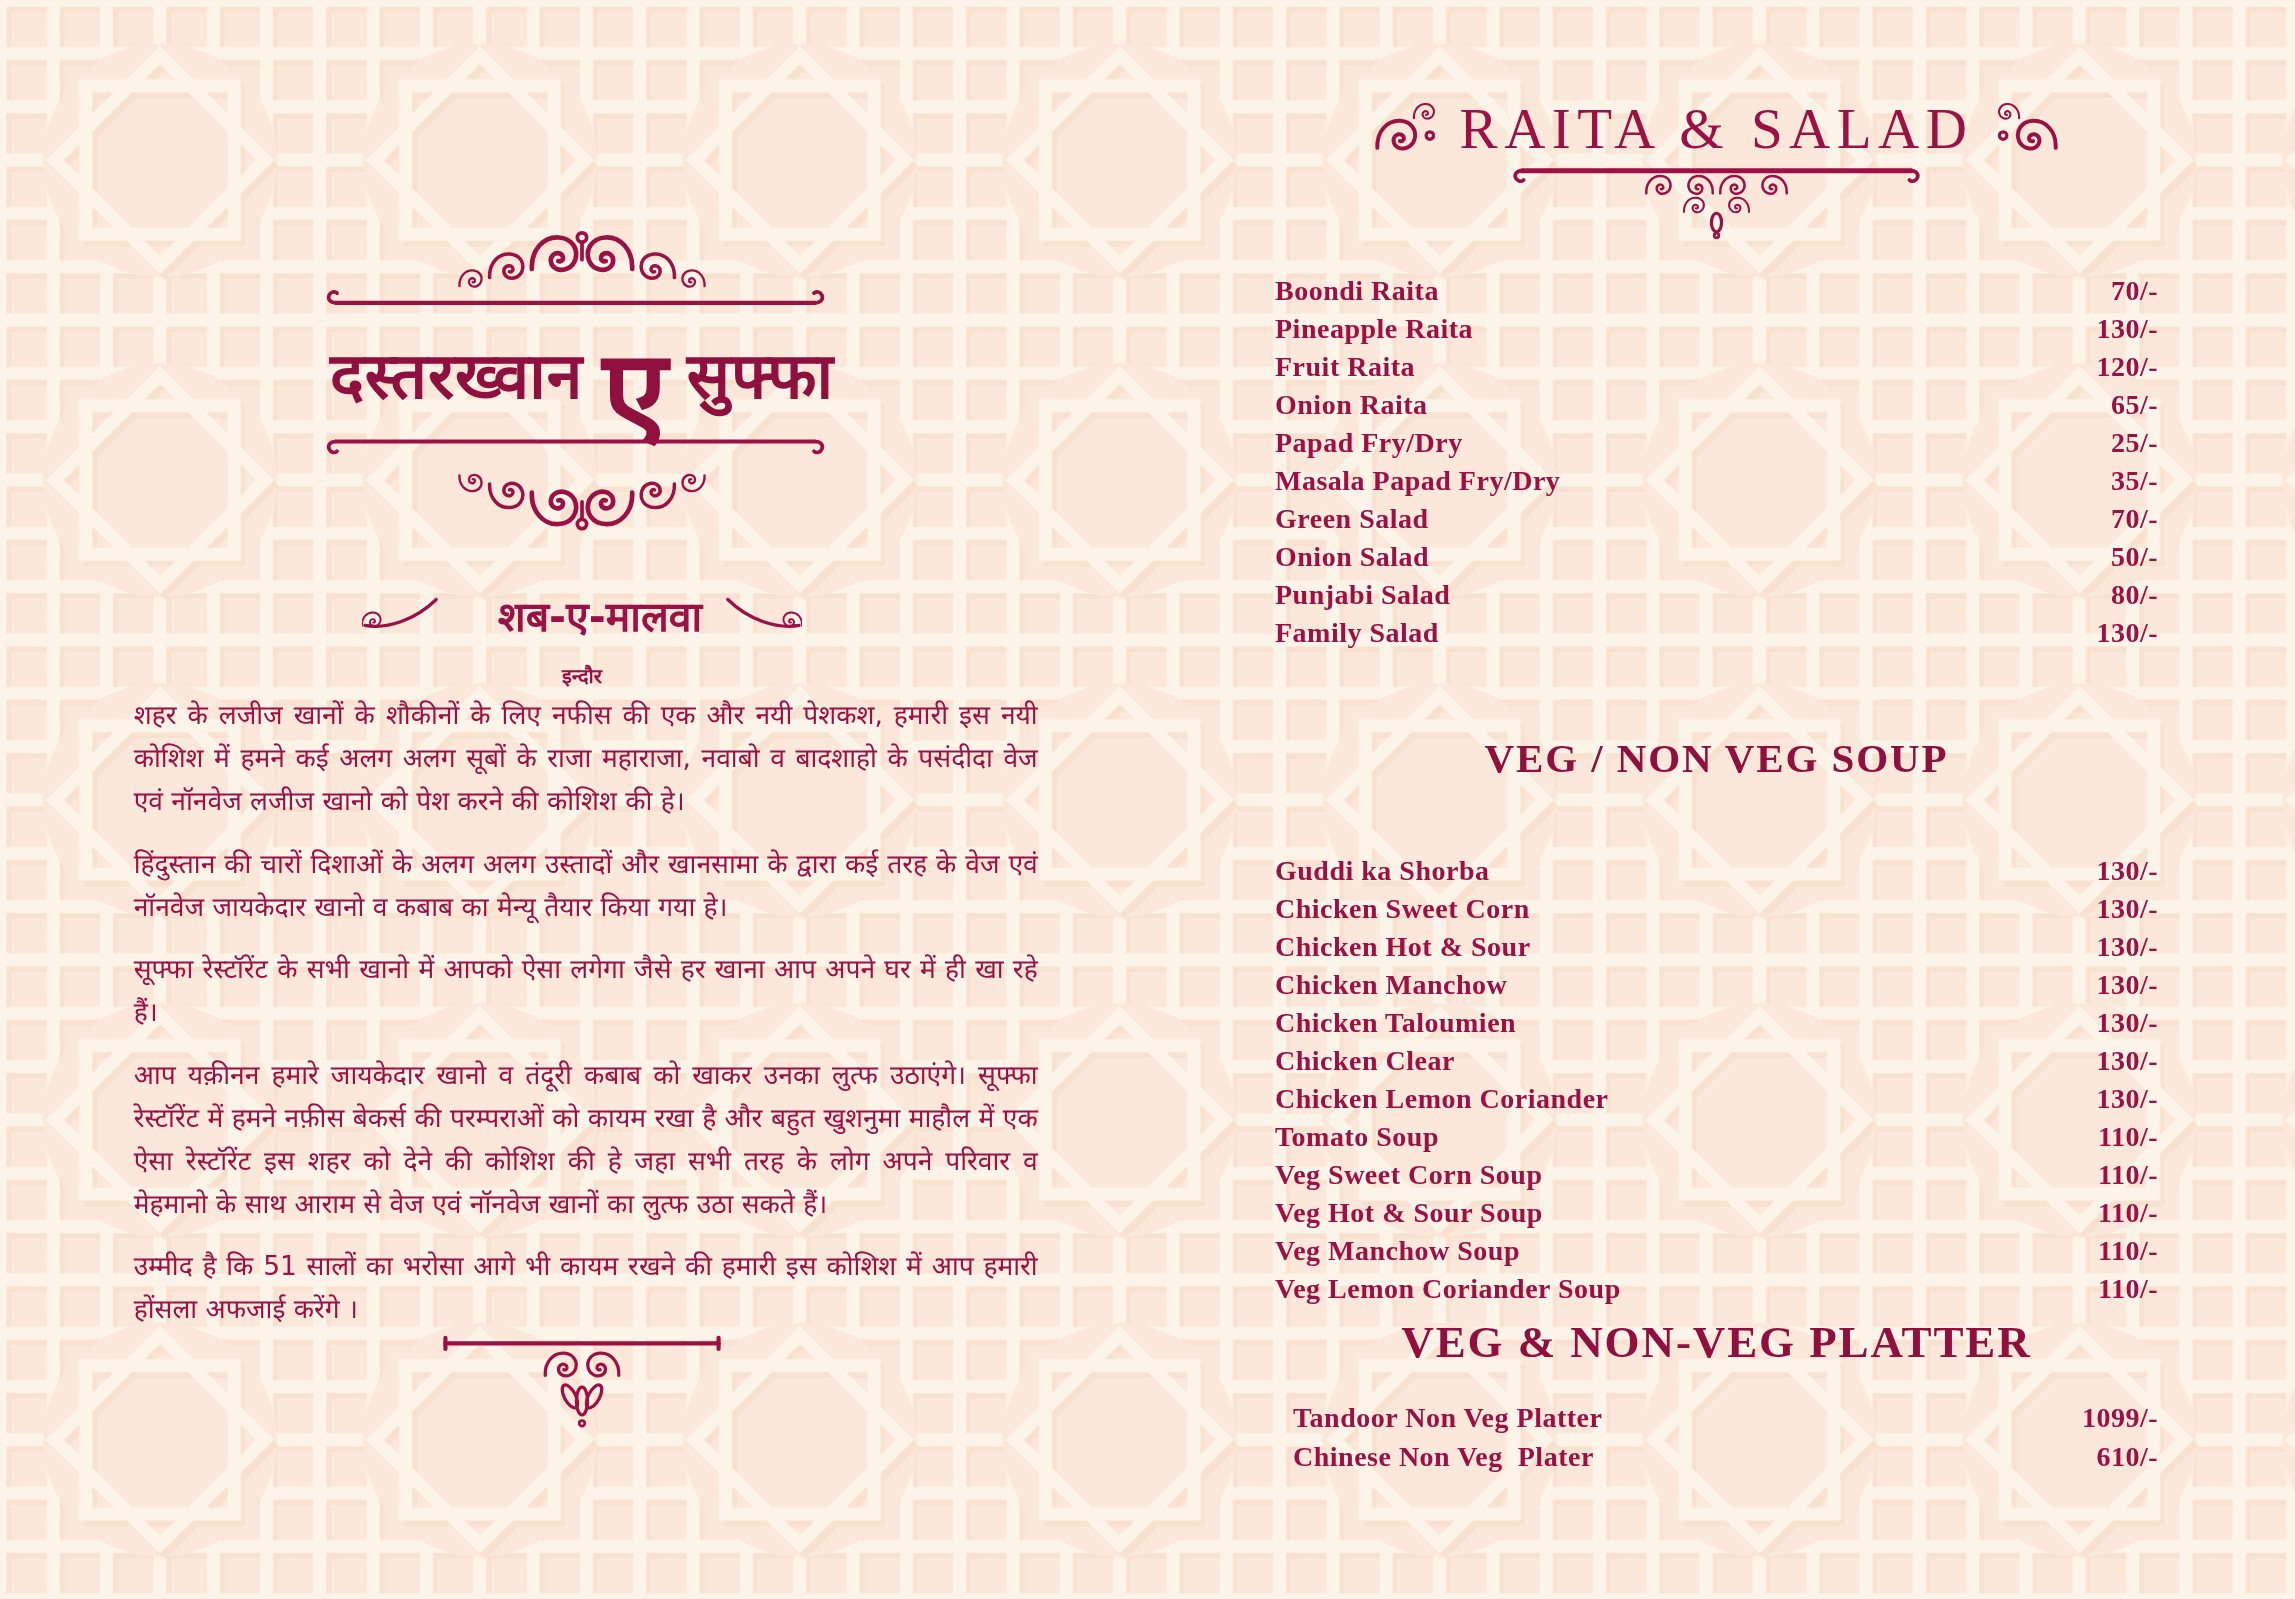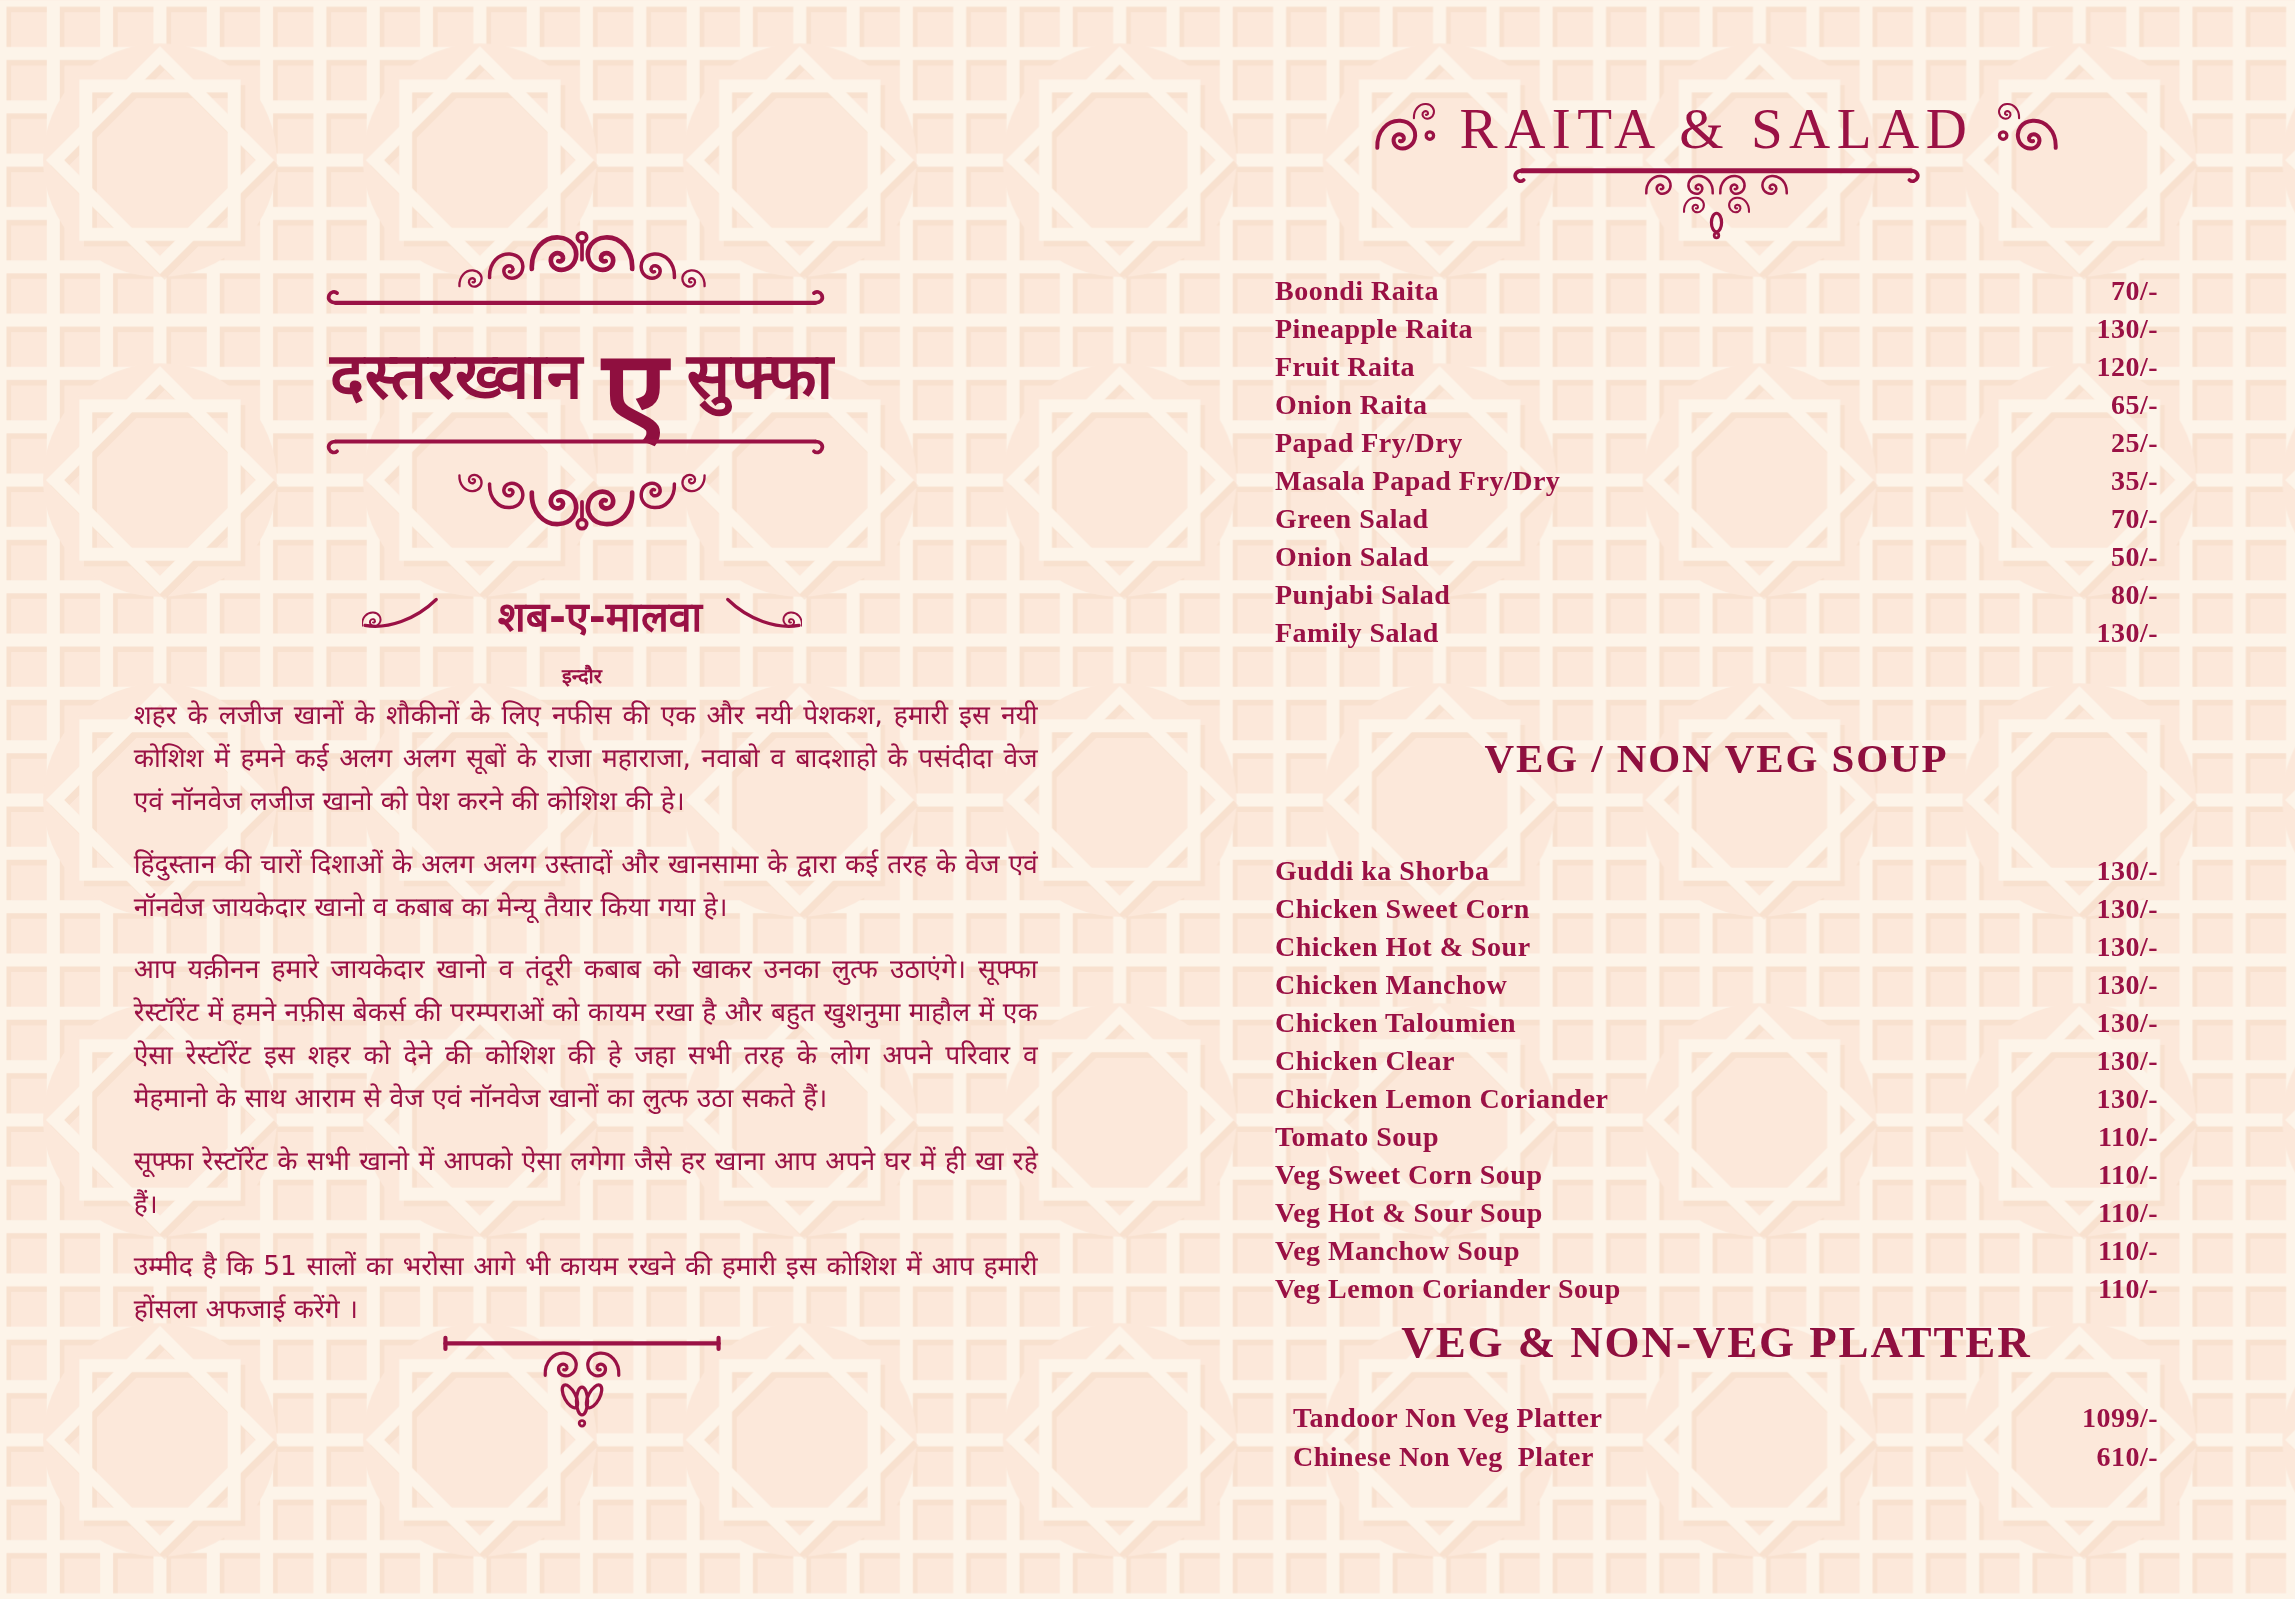--- a/index.html
+++ b/index.html
@@ -187,22 +187,22 @@
         <use href="#curl" transform="translate(-2,38) scale(0.42)"></use>
       </svg>
     </span>
   </div>
 
   <div class="city">इन्दौर</div>
 
   <div class="paragraphs">
     <p>शहर के लजीज खानों के शौकीनों के लिए नफीस की एक और नयी पेशकश, हमारी इस नयी कोशिश में हमने कई अलग अलग सूबों के राजा महाराजा, नवाबो व बादशाहो के पसंदीदा वेज एवं नॉनवेज लजीज खानो को पेश करने की कोशिश की हे।</p>
     <p>हिंदुस्तान की चारों दिशाओं के अलग अलग उस्तादों और खानसामा के द्वारा कई तरह के वेज एवं नॉनवेज जायकेदार खानो व कबाब का मेन्यू तैयार किया गया हे।</p>
+    <p>सूफ्फा रेस्टॉरेंट के सभी खानो में आपको ऐसा लगेगा जैसे हर खाना आप अपने घर में ही खा रहे हैं।</p>
     <p>आप यक़ीनन हमारे जायकेदार खानो व तंदूरी कबाब को खाकर उनका लुत्फ उठाएंगे। सूफ्फा रेस्टॉरेंट में हमने नफ़ीस बेकर्स की परम्पराओं को कायम रखा है और बहुत खुशनुमा माहौल में एक ऐसा रेस्टॉरेंट इस शहर को देने की कोशिश की हे जहा सभी तरह के लोग अपने परिवार व मेहमानो के साथ आराम से वेज एवं नॉनवेज खानों का लुत्फ उठा सकते हैं।</p>
-    <p>सूफ्फा रेस्टॉरेंट के सभी खानो में आपको ऐसा लगेगा जैसे हर खाना आप अपने घर में ही खा रहे हैं।</p>
     <p>उम्मीद है कि 51 सालों का भरोसा आगे भी कायम रखने की हमारी इस कोशिश में आप हमारी होंसला अफजाई करेंगे ।</p>
   </div>
 
   <div class="orn" style="left:308px;top:1335px;width:288px;height:100px">
     <svg viewBox="0 0 620 215">
       <path d="M16,18 H604" stroke-width="9"></path>
       <path d="M16,6 V30" stroke-width="9"></path>
       <path d="M604,6 V30" stroke-width="9"></path>
       <use href="#curl" transform="translate(228,32) scale(0.7)"></use>
       <use href="#curl" transform="translate(392,32) scale(-0.7,0.7)"></use>

